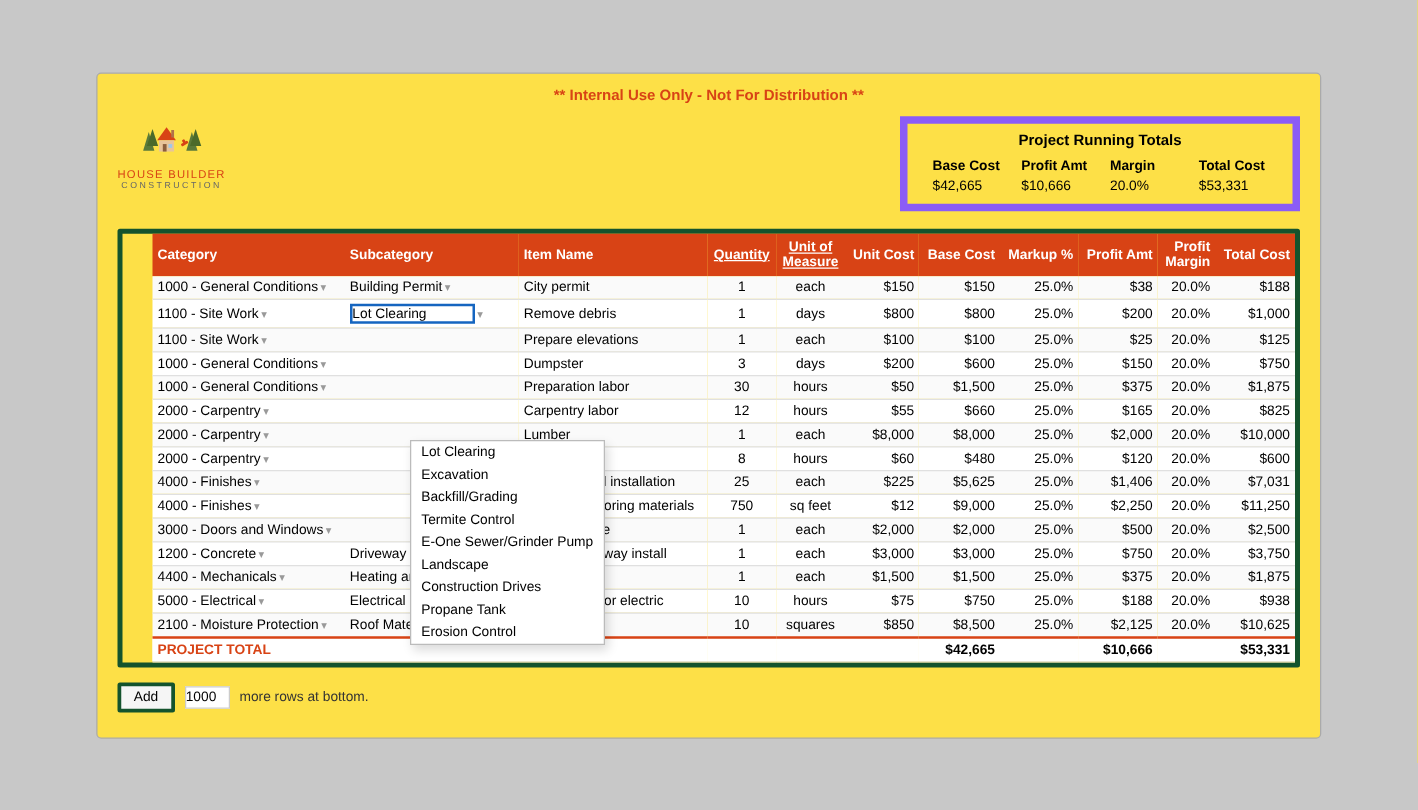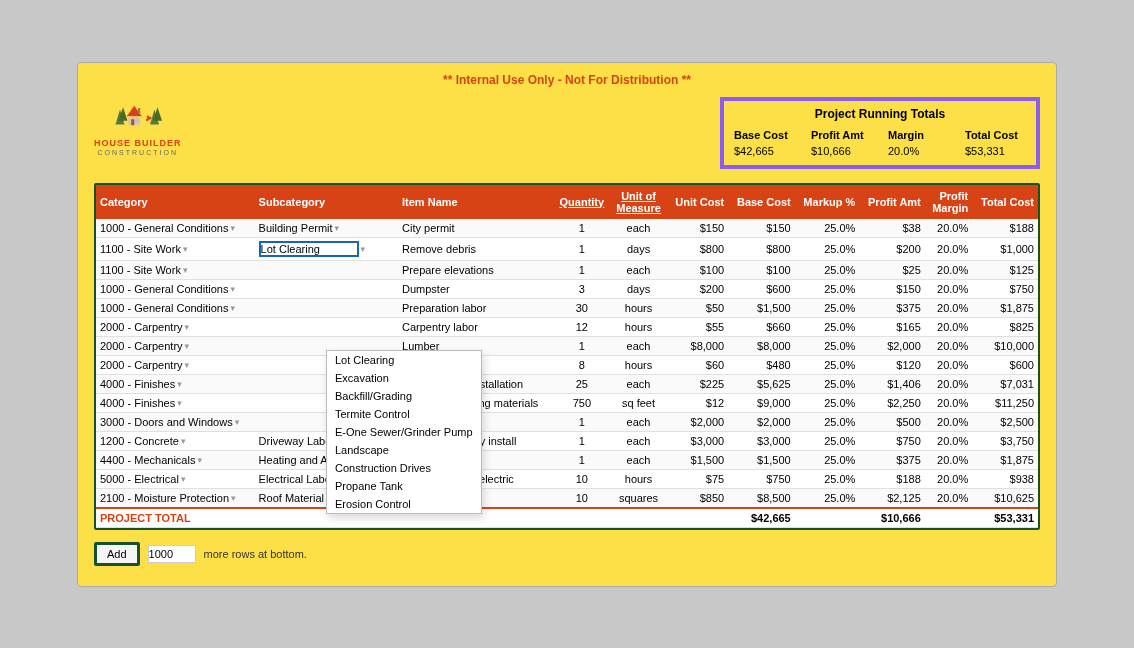--- a/index.html
+++ b/index.html
@@ -39,34 +39,34 @@
       flex-direction: column;
       align-items: center;
     }
     .logo-icon {
       width: 60px;
       height: 40px;
     }
     .logo-text {
       color: #d84315;
       font-size: 9px;
-      font-weight: bold;
+      font-weight: normal;
       letter-spacing: 1px;
       text-align: center;
       line-height: 1.4;
     }
     .logo-sub {
       color: #666;
       font-size: 7px;
       letter-spacing: 2px;
       text-align: center;
     }
     .running-totals {
-      border: 4px solid #8b5cf6;
-      padding: 6px 2px;
+      border: 6px solid #8b5cf6;
+      padding: 6px 12px;
       min-width: 320px;
     }
     .running-totals-title {
       text-align: center;
       font-weight: bold;
       font-size: 12px;
       margin-bottom: 6px;
     }
     .rt-header-row, .rt-data-row {
       display: grid;
@@ -76,24 +76,25 @@
     .rt-header-row span, .rt-data-row span {
       padding: 2px 8px;
       font-size: 11px;
     }
     .rt-header-row span {
       font-weight: bold;
     }
 
     
     .main-table-wrapper {
-      border: 2px solid #14532d;
+      border: 4px solid #14532d;
       border-radius: 2px;
       overflow: visible;
       position: relative;
+      padding-left: 24px;
     }
     table.main-table {
       width: 100%;
       border-collapse: collapse;
     }
     table.main-table thead tr {
       background: #d84315;
       color: #fff;
     }
     table.main-table thead th {
@@ -171,21 +172,21 @@
     .add-btn {
       background: #f5f5f5;
       border: 3px solid #14532d;
       padding: 3px 10px;
       font-size: 11px;
       cursor: pointer;
       border-radius: 2px;
     }
     .row-count-input {
       border: 1px solid #ccc;
-      width: 48px;
+      width: 36px;
       padding: 2px 0;
       font-size: 11px;
     }
     .bottom-label {
       font-size: 11px;
       color: #333;
     }
   </style>
 </head>
 <body>

